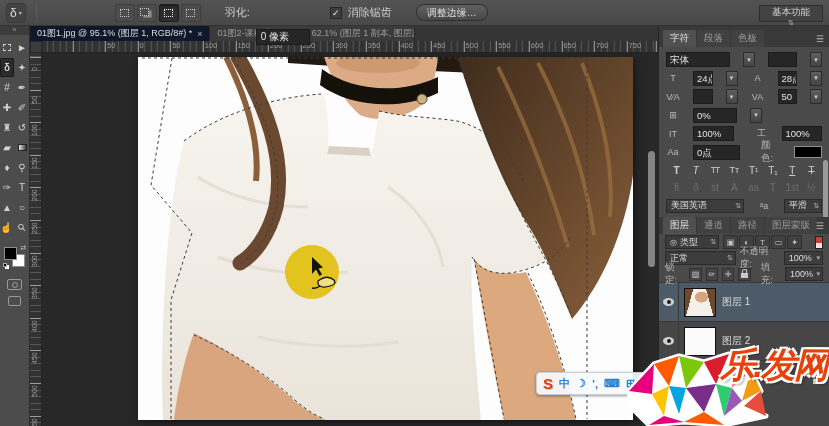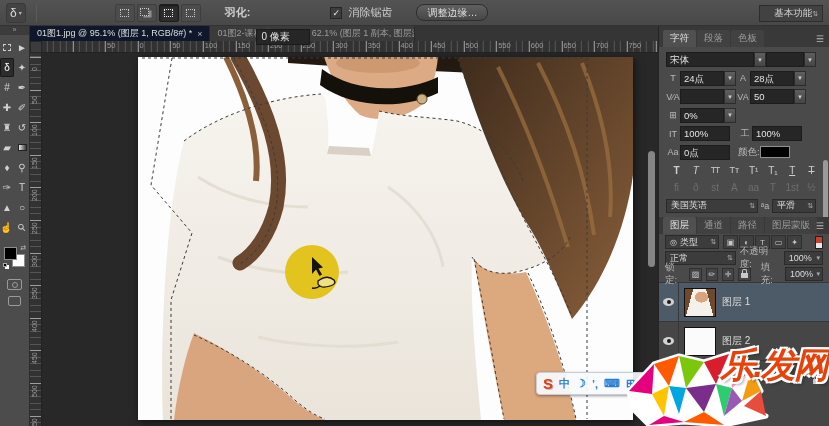--- a/index.html
+++ b/index.html
@@ -23,21 +23,21 @@
   .selbtn.pressed .bx { border-color:#f0f0f0; }
   .opt-lbl { color:#cfcfcf; font-size:11px; }
   .inputbox { min-width:54px; height:16px; background:#262626; border:1px solid #1b1b1b; color:#e5e5e5;
               font-size:10px; display:flex; align-items:center; padding:0 4px;margin-top:48px; }
   .chk { width:12px; height:12px; background:#3d3d3d; border:1px solid #262626; color:#e8e8e8;
          font-size:9px; line-height:10px; text-align:center; margin-left:14px; }
   .opt-btn { height:17px; background:linear-gradient(#606060,#474747); border:1px solid #2e2e2e; border-radius:8px;
              color:#ddd; font-size:10px; padding:0 10px; margin-left:18px; font-family:inherit; }
   .workspace { position:absolute; right:6px; top:5px; height:17px; width:64px; background:#424242;
                border:1px solid #2d2d2d; color:#d5d5d5; font-size:9.5px; display:flex; align-items:center;
-               justify-content:flex-end; padding:0 4px; }
+               justify-content:space-between; padding:0 4px;flex-direction:column; }
   .ud { font-size:7px; color:#aaa; }
 
   
   .tabbar { position:absolute; left:30px; top:26px; width:628px; height:15px; background:#353535; display:flex; z-index:5; }
   .dtab { display:flex; align-items:center; gap:5px; padding:0 7px; font-size:9px; color:#9c9c9c;
           background:#3b3b3b; border-right:1px solid #2a2a2a; max-width:205px; white-space:nowrap; overflow:hidden; }
   .dtab.active { background:#0f172a; color:#dedede; }
   .dtab .x { color:#b5b5b5; font-size:9px; }
   .hruler { position:absolute; left:42px; top:41px; width:616px; height:12px; background:#323232; border-bottom:1px solid #222;
             background-image:repeating-linear-gradient(90deg, rgba(170,170,170,.85) 0 1px, transparent 1px 32.6px),
@@ -79,21 +79,21 @@
 
   
   .dock { position:absolute; right:0; top:26px; width:171px; height:400px; background:#464646; border-left:1px solid #242424; z-index:15; }
   .dock-strip { height:4px; background:#383838; }
   .dock-collapse { position:absolute; right:5px; top:-24px; color:#b5b5b5; font-size:9px; }
   .ptabs { height:17px; background:#393939; display:flex; align-items:flex-start; padding-left:4px; gap:1px; position:relative; }
   .ptab { padding:2px 7px 2px; font-size:9.5px; color:#9d9d9d; background:#414141; border-radius:2px 2px 0 0; white-space:nowrap; }
   .ptab.active { background:#505050; color:#e2e2e2; }
   .pmenu { position:absolute; right:5px; top:4px; color:#bdbdbd; font-size:9px; }
   .char-body { padding:5px 7px 4px; display:flex; flex-direction:column; gap:3.5px; background:#4a4a4a; }
-  .crow { display:flex; align-items:center; gap:0; height:15px; }
+  .crow { display:flex; align-items:center; gap:13px; height:15px; }
   .fi { color:#b9b9b9; font-size:9px; width:14px; text-align:center; flex:none; }
   .field { background:#262626; border:1px solid #1c1c1c; color:#e3e3e3; font-size:9.5px; height:15px;
            line-height:13px; padding:0 3px; overflow:hidden; white-space:nowrap; }
   .dd { width:12px; height:15px; flex:none; background:linear-gradient(#5e5e5e,#454545); border:1px solid #2c2c2c;
         color:#ccc; font-size:6px; display:flex; align-items:center; justify-content:center; }
   .w90{width:88px}.w40{width:38px}.w46{width:44px}.w52{width:50px}
   .clabel { color:#b9b9b9; font-size:9.5px; }
   .cswatch { width:30px; height:12px; background:#000; border:1px solid #909090; }
   .tbtns { display:flex; gap:1px; justify-content:space-between; padding:0 2px; }
   .tbtn { width:17px; height:14px; display:flex; align-items:center; justify-content:center; color:#cecece; font-size:10px; border-radius:2px; }
@@ -169,21 +169,21 @@
         <div class="selbtn dual">
           <span class="bx"></span>
         </div>
         <div class="selbtn pressed">
           <span class="bx"></span>
         </div>
         <div class="selbtn">
           <span class="bx"></span>
         </div>
       </div>
-    <span class="opt-lbl" style="margin-left:18px;font-weight:bold;">羽化:</span>
+    <span class="opt-lbl" style="margin-left:18px;">羽化:</span>
     <div class="inputbox">
         <span>0 像素</span>
       </div>
     <div class="chk">✓</div>
     <span class="opt-lbl">消除锯齿</span>
     <button class="opt-btn">调整边缘…</button>
     <div class="workspace">
       <span>基本功能</span>
       <span class="ud">⇅</span>
     </div>

